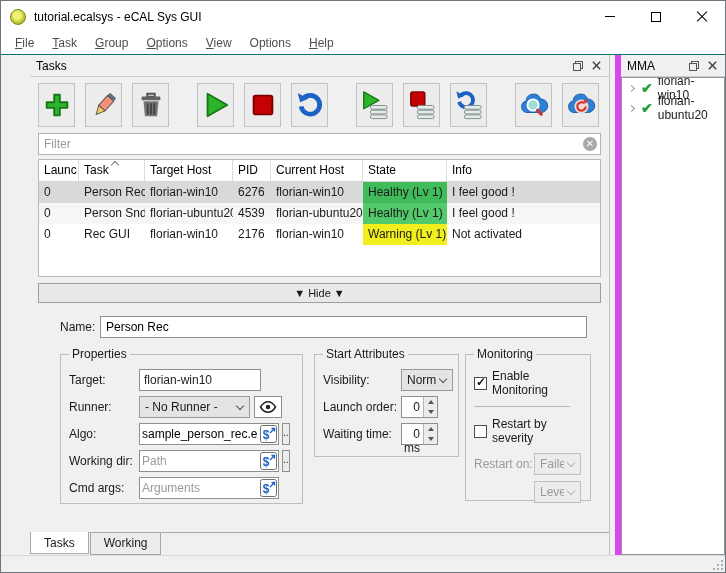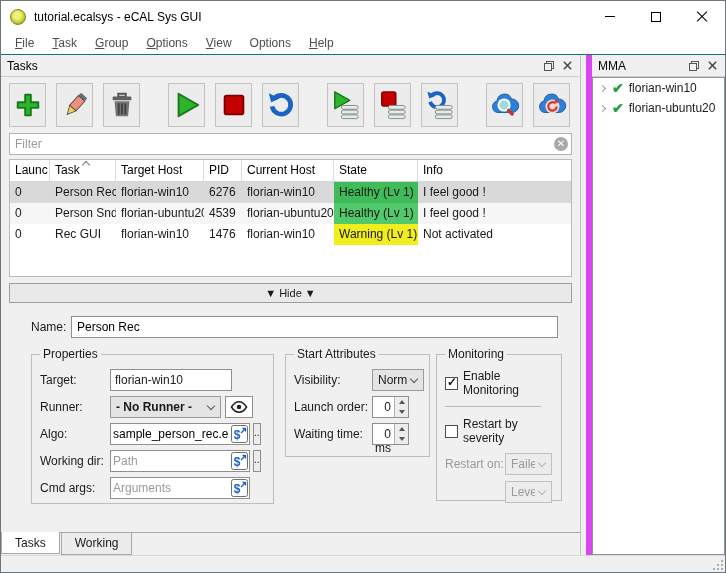--- a/index.html
+++ b/index.html
@@ -26,21 +26,21 @@
   .glyph-close::after  { transform:rotate(-45deg); }
 
   
   .menubar { height:23px; background:#fff; display:flex; align-items:center; padding-left:5px;
              border-bottom:1px solid #0f766e; flex:0 0 auto; }
   .menu-item { padding:3px 9px; color:#4d4d4d; }
   .menu-item.accel::first-letter { text-decoration:underline; }
 
   
   .dock-area { flex:1 1 auto; display:flex; background:#f0f0f0; min-height:0; }
-  .tasks-dock { width:580px; display:flex; flex-direction:column; border-right:1px solid #c3c3c3; }
+  .tasks-dock { width:580px; display:flex; flex-direction:column; border-right:1px solid #c3c3c3;margin-left:29px; }
   .splitter { width:5px; }
   .mma-dock { flex:1; display:flex; flex-direction:column; border-left:6px solid #d946ef; }
 
   .dock-header { height:22px; display:flex; align-items:center; padding:0 4px 0 6px;
                  border-bottom:1px solid #cdcdcd; flex:0 0 auto; }
   .dock-header .dh-title { flex:1; color:#000; }
   .dock-btn { width:18px; height:16px; display:flex; align-items:center; justify-content:center; }
 
   
   .toolbar { display:flex; align-items:center; padding:6px 0 4px 8px; flex:0 0 auto; }
@@ -103,21 +103,21 @@
   .dollar-btn { width:17px; height:18px; margin-right:1px; flex:0 0 auto; }
   .browse-btn { width:13px; height:22px; border:1px solid #8f8f8f; background:#ececec;
                 margin-left:3px; text-align:center; font-size:10px; line-height:18px; }
   .combo { display:flex; align-items:center; height:22px; background:#e4e4e4;
            border:1px solid #9a9a9a; padding:0 5px; }
   .combo .cval { flex:1; white-space:nowrap; overflow:hidden; }
   .chev-down { width:6px; height:6px; border-right:1px solid #555; border-bottom:1px solid #555;
                transform:rotate(45deg); margin:-3px 1px 0 4px; flex:0 0 auto; }
   .combo.disabled { background:#ececec; border-color:#c0c0c0; color:#9a9a9a; }
   .combo.disabled .chev-down { border-color:#b5b5b5; }
-  .w-runner { width:111px;font-weight:bold; }
+  .w-runner { width:111px; }
   .eye-btn { width:28px; height:22px; border:1px solid #8f8f8f; background:#fff; margin-left:4px;
              display:flex; align-items:center; justify-content:center; }
   .eye-btn svg { width:18px; height:12px; }
 
   .gb-start .flabel { width:78px; }
   .combo.w-vis { width:52px; }
   .spin { display:flex; align-items:stretch; width:52px; height:22px; border:1px solid #8f8f8f; background:#fff; }
   .spin .sval { flex:1; text-align:right; padding:3px 3px 0 0; }
   .spin .arrows { width:14px; border-left:1px solid #b5b5b5; display:flex; flex-direction:column; }
   .spin .arr { flex:1; display:flex; align-items:center; justify-content:center; background:#ececec; }
@@ -329,21 +329,21 @@
           <div class="cell">florian-ubuntu20</div>
           <div class="cell">4539</div>
           <div class="cell">florian-ubuntu20</div>
           <div class="cell state-1">Healthy (Lv 1)</div>
           <div class="cell">I feel good !</div>
         </div>
         <div class="tt-row">
           <div class="cell">0</div>
           <div class="cell">Rec GUI</div>
           <div class="cell">florian-win10</div>
-          <div class="cell">1476</div>
+          <div class="cell">2176</div>
           <div class="cell">florian-win10</div>
           <div class="cell state-2">Warning (Lv 1)</div>
           <div class="cell">Not activated</div>
         </div>
       </div>
 
       <div class="hide-btn">▼ Hide ▼</div>
 
       <div class="name-row">
         <label>Name:</label>

